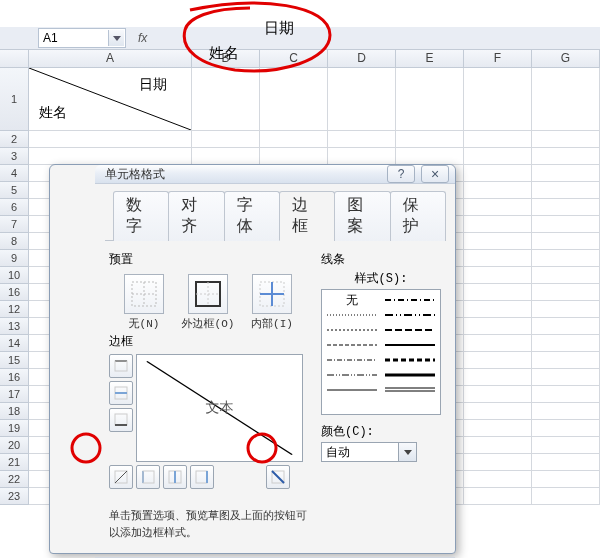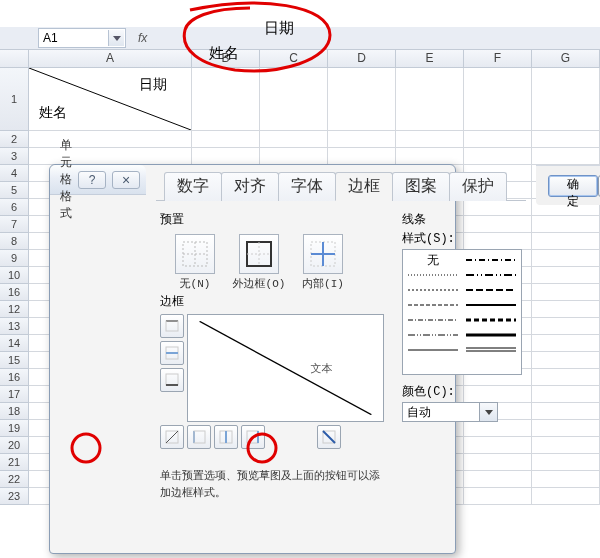--- a/index.html
+++ b/index.html
@@ -91,21 +91,21 @@
     }
     
     .dialog {
       position: absolute; left: 49px; top: 164px;
       width: 407px; height: 390px;
       background: #f4f4f4;
       border: 1px solid #8a9db5;
       box-shadow: 3px 3px 10px rgba(0,0,0,.3);
       border-radius: 6px 6px 4px 4px;
       z-index: 20;
-      display: flex; flex-direction: row;
+      display: flex; flex-direction: column; padding-left: 45px;
     }
     .titlebar {
       height: 30px; background: linear-gradient(#fdfefe,#e9eef6 45%,#d9e2ee);
       border-bottom: 1px solid #c5cedb;
       border-radius: 6px 6px 0 0;
       display:flex; align-items:center; padding: 0 6px 0 10px;
       gap: 6px;
     }
     .titlebar .title { flex: 1; font-size: 12px; color: #333; }
     .titlebar .winbtn {
@@ -151,21 +151,21 @@
     .sq-btn svg { width: 16px; height: 16px; }
     .preview {
       flex: 1; height: 108px;
       border: 1px solid #9aa5b2; background: #fff;
       position: relative;
       margin-right: 4px;
     }
     .preview .txt {
       position: absolute; top: 50%; left: 50%;
       transform: translate(-50%,-50%);
-      font-size: 11px; color: #555; margin-left: 36px;
+      font-size: 14px; color: #555;
     }
     .preview svg.d { position:absolute; inset:0; width:100%; height:100%; }
     .bot-btns { display:flex; gap: 3px; margin-top: 3px; margin-left: 0px; }
     .hint { font-size: 11px; color: #333; margin-top: 19px; line-height: 1.5; }
     .style-box {
       border: 1px solid #9aa5b2; background:#fff;
       width: 120px; height: 126px; padding: 4px 3px;
       display:flex; flex-direction:column; gap: 3px;
     }
     .style-row { height: 12px; display:flex; gap:4px; }
@@ -576,21 +576,21 @@
               <svg viewBox="0 0 16 16">
                 <rect x="2" y="2" width="12" height="12" fill="none" stroke="#ccc"></rect>
                 <line x1="2" y1="2" x2="14" y2="14" stroke="#2c5ca8" stroke-width="2"></line>
               </svg>
             </div>
         </div>
         <div class="hint">单击预置选项、预览草图及上面的按钮可以添加边框样式。</div>
       </div>
       <div class="right-col">
         <div class="group-label">线条</div>
-        <div class="group-label" style="margin-left:0;">样式(S):</div>
+        <div class="group-label" style="margin-left:0;text-align:center;">样式(S):</div>
         <div class="style-box">
           <div class="style-row">
               <div class="style-cell">无</div>
               <div class="style-cell">
                 <svg width="50" height="6">
                   <line x1="0" y1="3" x2="50" y2="3" stroke="#000" stroke-width="2" stroke-dasharray="6,3,1,3"></line>
                 </svg>
               </div>
             </div>
           <div class="style-row">

